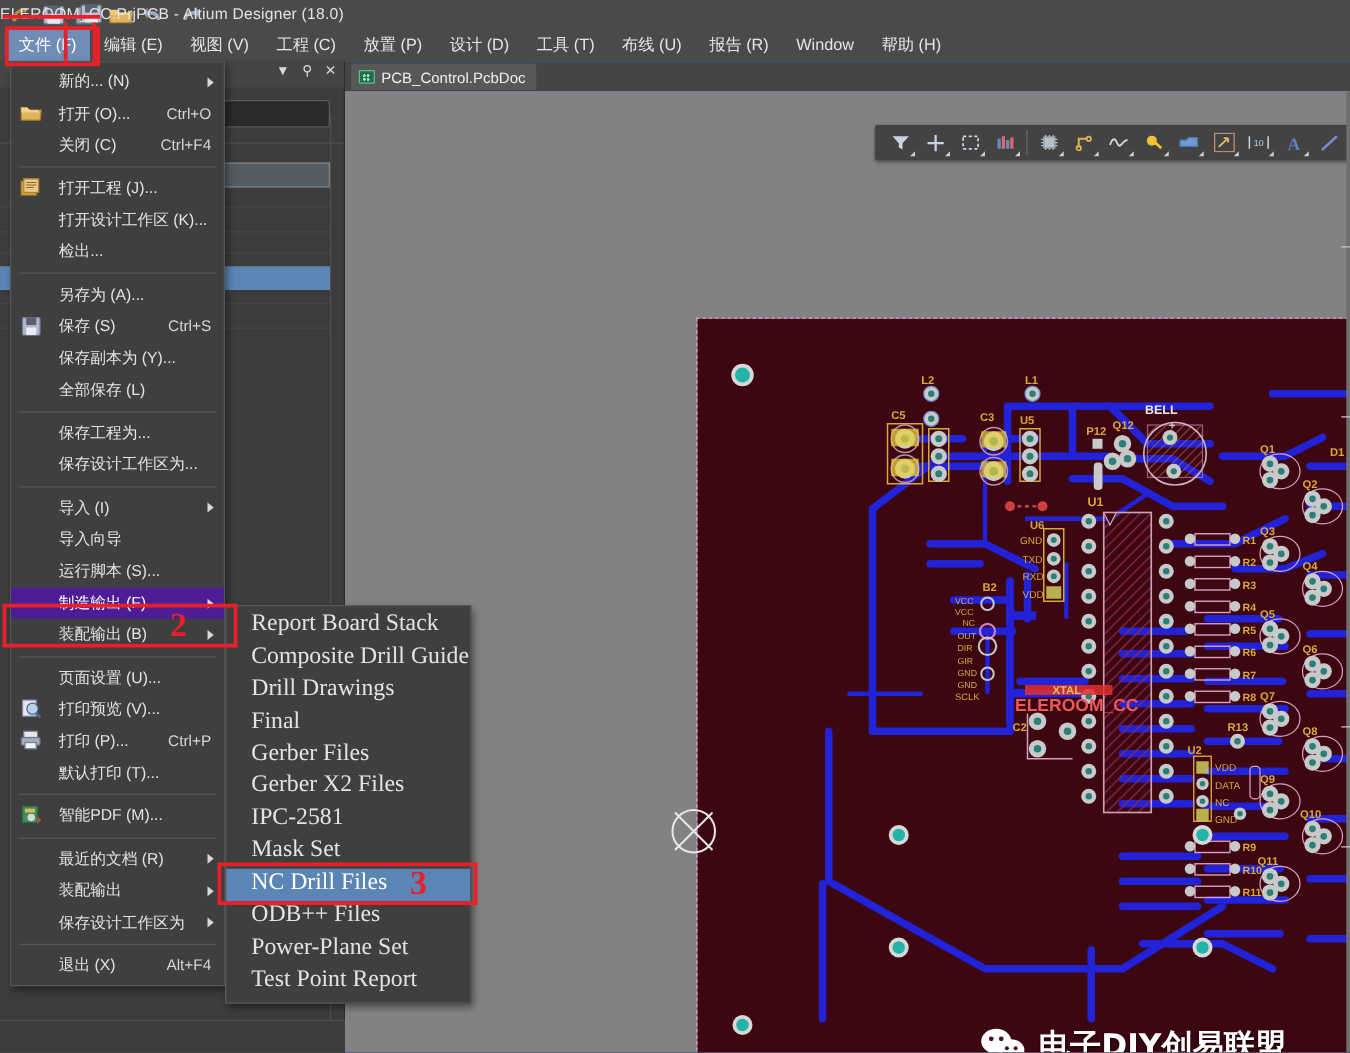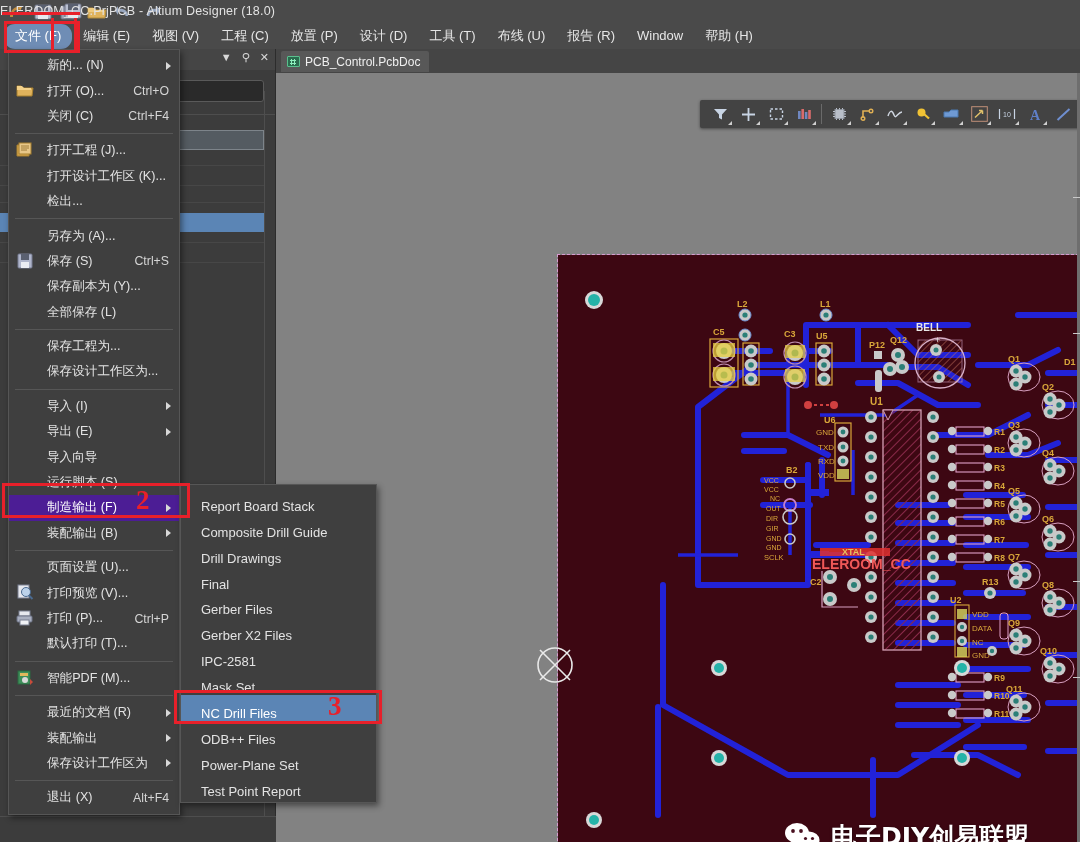--- a/index.html
+++ b/index.html
@@ -26,21 +26,21 @@
   }
 
   
   .menubar {
     position: absolute; left: 0; top: 23px; width: 1080px; height: 26px;
     background: #4a4a4a; display: flex; align-items: center;
     padding-left: 4px;
   }
   .menu-item {
     color: #e6e6e6; font-size: 13px; padding: 3px 11px 4px 11px;
-    white-space: nowrap; cursor: default; border-radius: 11px;
+    white-space: nowrap; cursor: default;
   }
   .menu-item.active { background: #6f8db5; color: #fff; }
 
   
   .leftpanel {
     position: absolute; left: 0; top: 49px; width: 276px; height: 793px;
     background: #3c3c3c; border-right: 1px solid #2c2c2c;
   }
   .lp-header {
     height: 21px; background: #454545; position: relative;
@@ -174,22 +174,22 @@
   .dd-item .ico { position: absolute; left: 7px; top: 4px; width: 18px; height: 17px; }
   .dd-sep { height: 1px; background: #565656; margin: 4px 6px 4px 6px; }
 
   
   .submenu {
     position: absolute; left: 180px; top: 484px; width: 197px;
     background: #3f3f3f; border: 1px solid #565656; padding: 3px 0; z-index: 45;
     box-shadow: 2px 3px 6px rgba(0,0,0,.45);
   }
   .sm-item {
-    height: 25.9px; display: flex; align-items: flex-end;
-    color: #e3e3e3; font-size: 13px; padding-left: 20px; white-space: nowrap;
+    height: 25.9px; display: flex; align-items: flex-start;
+    color: #e3e3e3; font-size: 19px; padding-left: 20px; white-space: nowrap; font-family: Liberation Serif, serif;
   }
   .sm-item.sel { background: #5b85b5; color: #fff; }
 
   
   .redbox {
     position: absolute; border: 3px solid #e8202a; z-index: 60;
     pointer-events: none;
   }
   .rednum {
     position: absolute; color: #e8202a; font-size: 27px; font-weight: bold;
@@ -996,24 +996,20 @@
     <div class="dd-item">
       <span>保存设计工作区为...</span>
     </div>
     <div class="dd-sep"></div>
 
     <div class="dd-item">
       <span>导入 (I)</span>
       <span class="arrow"></span>
     </div>
     <div class="dd-item">
-      <span>导出 (E)</span>
-      <span class="arrow"></span>
-    </div>
-    <div class="dd-item">
       <span>导入向导</span>
     </div>
     <div class="dd-item">
       <span>运行脚本 (S)...</span>
     </div>
 
     <div class="dd-item sel">
       <span>制造输出 (F)</span>
       <span class="arrow"></span>
     </div>

